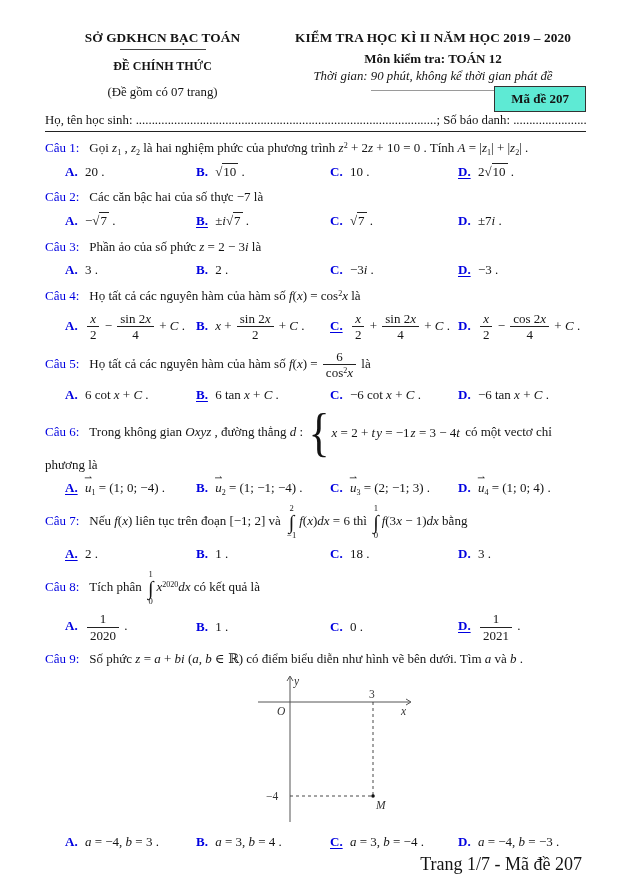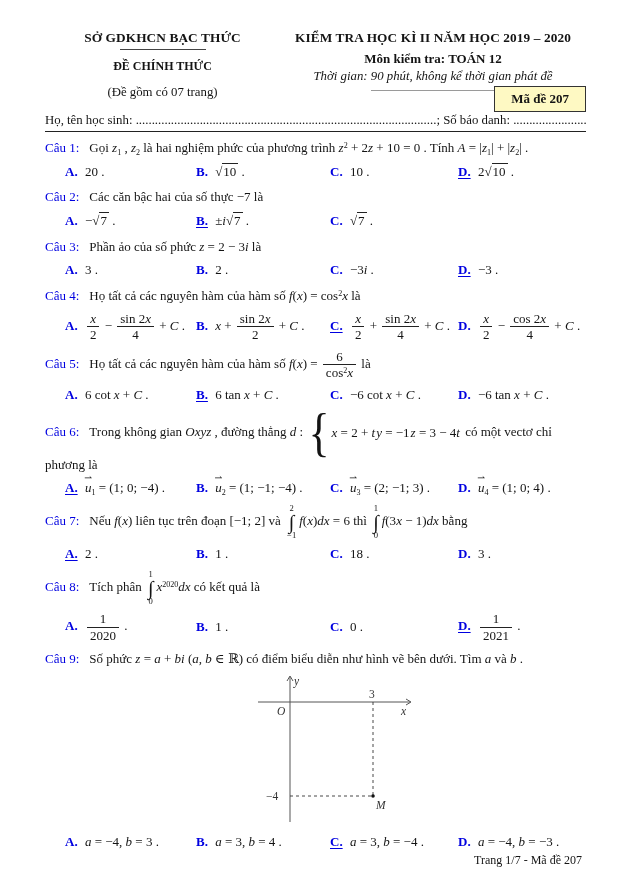--- a/index.html
+++ b/index.html
@@ -17,21 +17,21 @@
   .hdr-right{ flex:1; text-align:center;font-family:Liberation Serif, serif; }
   .hdr-title{ font-weight:bold; font-size:13.3px; letter-spacing:.1px; }
   .hdr-rule{ width:86px; border-bottom:1.2px solid #444; margin:3px auto 9px; }
   .hdr-official{ font-weight:bold; font-size:12px; margin-top:2px; }
   .hdr-pages{ margin-top:11px; font-size:12.8px; }
   .hdr-subject{ font-weight:bold; margin-top:5px; }
   .hdr-time{ font-style:italic; margin-top:2px; font-size:12.8px; }
   .hdr-time .ul{ border-bottom:1.6px solid #9a9a9a; padding-bottom:7px; }
   .code-box{
     position:absolute; right:0; top:56px; border:1.4px solid #333;
-    font-weight:bold; padding:4px 16px; font-size:13px; background:#fef9c3;
+    font-weight:bold; padding:4px 16px; font-size:13px; background:#5eead4;
   }
   
   .student{ margin-top:13px; font-size:12.8px; white-space:nowrap; overflow:hidden; }
   .separator{ border-bottom:1.2px solid #222; margin-top:3px; }
   
   .question{ margin-top:6px; }
   .qline{ line-height:1.5; }
   .qlabel{ color:var(--accent); font-weight:normal; margin-right:10px; }
   .options{ display:grid; grid-template-columns:131px 134px 128px auto; padding-left:20px; margin:5px 0 6px; align-items:center; }
   .option{ white-space:nowrap; line-height:1.45; }
@@ -54,28 +54,28 @@
   .intw .ilim{ font-size:0.66em; line-height:1.05; }
   .intw .isym{ font-size:1.55em; line-height:0.9; }
   .cases{ display:inline-flex; align-items:center; vertical-align:middle; margin:0 2px; }
   .cbrace{ font-size:44px; line-height:1; transform:scaleY(1.2); margin-right:2px; font-weight:300; }
   .clines{ display:inline-flex; flex-direction:row; gap:1px; text-align:left; line-height:1.4; }
   
   .figure{ margin:3px 0 0 185px; }
   .figure svg text{ font-family:"Liberation Serif","DejaVu Serif",serif; font-size:11.5px; fill:#333; }
   .figure svg text.it{ font-style:italic; }
   
-  .footer{ position:absolute; right:40px; bottom:19px; font-size:12px; }
+  .footer{ position:absolute; right:40px; bottom:12px; font-size:18px; }
 </style>
 </head>
 <body>
 
 <div class="hdr">
   <div class="hdr-left">
-    <div class="hdr-title">SỞ GDKHCN BẠC THỨC</div>
+    <div class="hdr-title">SỞ GDKHCN BẠC TOÁN</div>
     <div class="hdr-rule"></div>
     <div class="hdr-official">ĐỀ CHÍNH THỨC</div>
     <div class="hdr-pages">(Đề gồm có 07 trang)</div>
   </div>
   <div class="hdr-right">
     <div class="hdr-title">KIỂM TRA HỌC KÌ II NĂM HỌC 2019 – 2020</div>
     <div class="hdr-subject">Môn kiểm tra: TOÁN 12</div>
     <div class="hdr-time"><span>Thời gian: </span><span class="ul">90 phút, không kể thời gian phát đề</span></div>
   </div>
   <div class="code-box">Mã đề 207</div>
@@ -93,20 +93,21 @@
         <div class="option"><span class="letter">C.</span> <span class="otext">10 .</span></div>
         <div class="option"><span class="letter u">D.</span> <span class="otext">2<span class="sqrt"><span class="rad">√</span><span class="sbod">10</span></span> .</span></div>
       </div>
     </div>
     <div class="question">
       <div class="qline"><span class="qlabel">Câu 2:</span><span class="qtext">Các căn bậc hai của số thực −7 là</span></div>
       <div class="options">
         <div class="option"><span class="letter">A.</span> <span class="otext">−<span class="sqrt"><span class="rad">√</span><span class="sbod">7</span></span> .</span></div>
         <div class="option"><span class="letter u">B.</span> <span class="otext">±<span class="mi">i</span><span class="sqrt"><span class="rad">√</span><span class="sbod">7</span></span> .</span></div>
         <div class="option"><span class="letter">C.</span> <span class="otext"><span class="sqrt"><span class="rad">√</span><span class="sbod">7</span></span> .</span></div>
+        <div class="option"><span class="letter">D.</span> <span class="otext">±7<span class="mi">i</span> .</span></div>
       </div>
     </div>
     <div class="question">
       <div class="qline"><span class="qlabel">Câu 3:</span><span class="qtext">Phần ảo của số phức <span class="mi">z</span> = 2 − 3<span class="mi">i</span> là</span></div>
       <div class="options">
         <div class="option"><span class="letter">A.</span> <span class="otext">3 .</span></div>
         <div class="option"><span class="letter">B.</span> <span class="otext">2 .</span></div>
         <div class="option"><span class="letter">C.</span> <span class="otext">−3<span class="mi">i</span> .</span></div>
         <div class="option"><span class="letter u">D.</span> <span class="otext">−3 .</span></div>
       </div>

